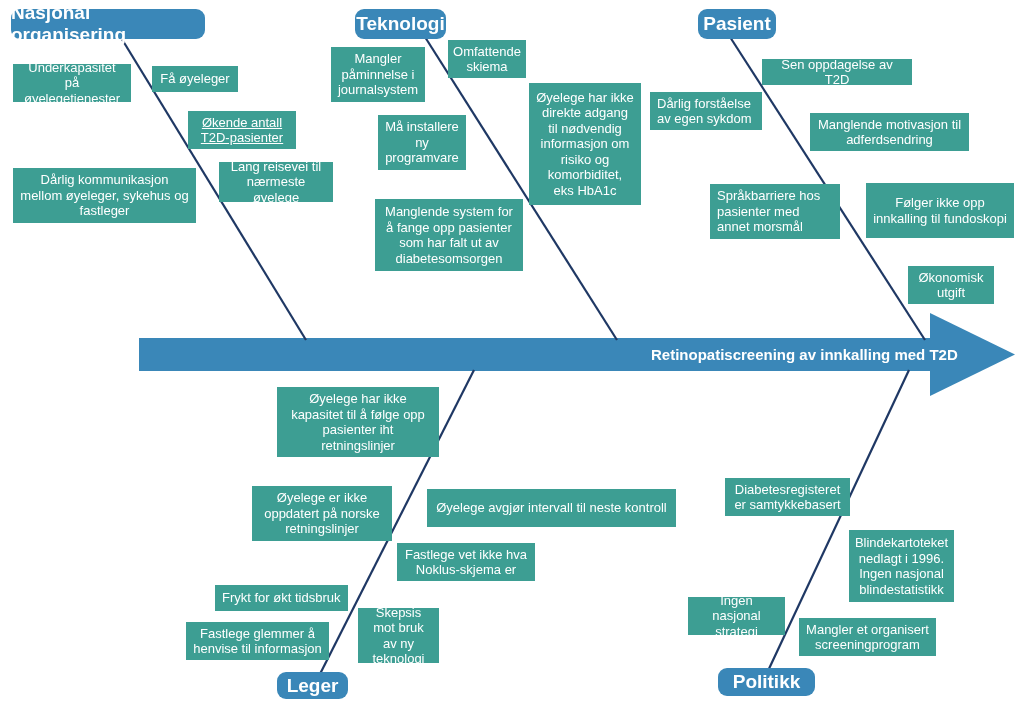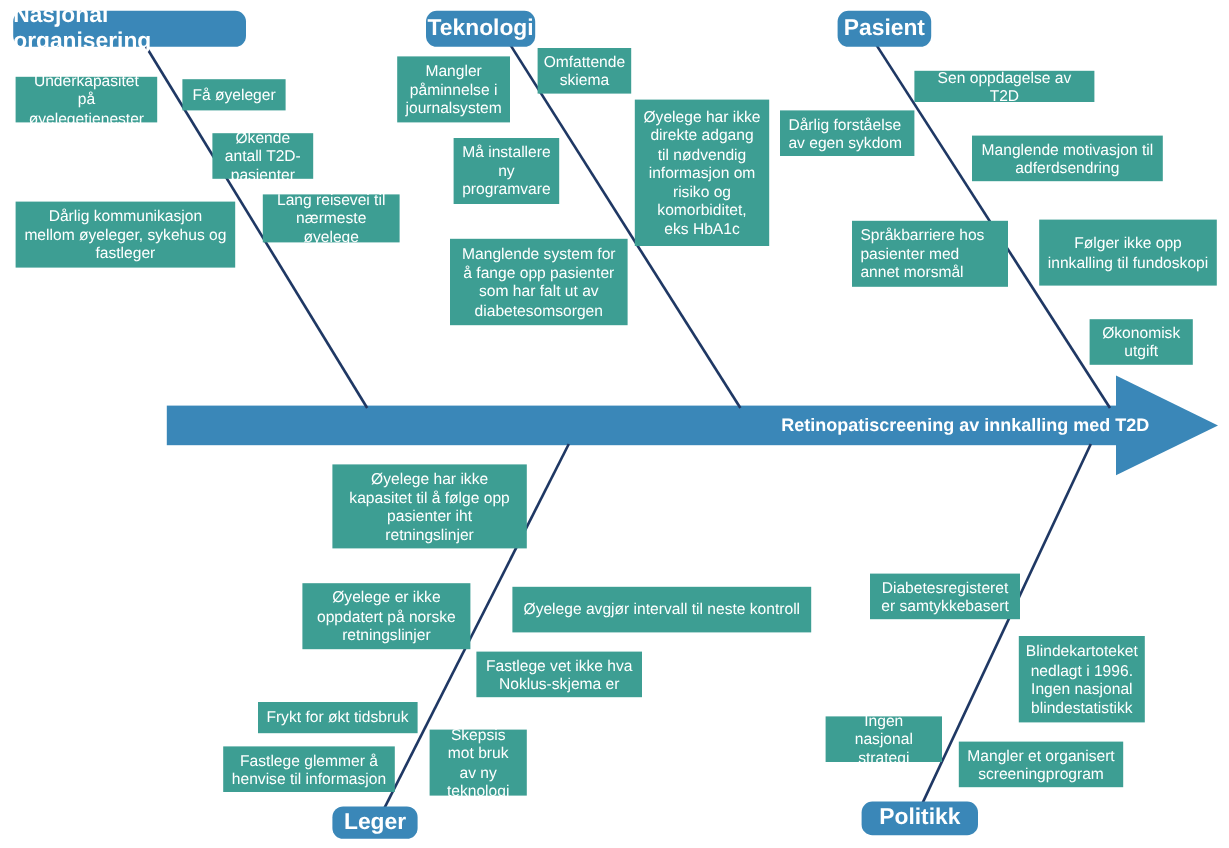--- a/index.html
+++ b/index.html
@@ -85,21 +85,21 @@
   <div class="spine-label" style="left:651px; top:346px;">Retinopatiscreening av innkalling med T2D</div>
 
   <div class="category-pill" style="left:11px; top:9px; width:194px; height:30px;">Nasjonal organisering</div>
   <div class="category-pill" style="left:355px; top:9px; width:91px; height:30px;">Teknologi</div>
   <div class="category-pill" style="left:698px; top:9px; width:78px; height:30px;text-align:right;">Pasient</div>
   <div class="category-pill" style="left:277px; top:672px; width:71px; height:27px;">Leger</div>
   <div class="category-pill" style="left:718px; top:668px; width:97px; height:28px;">Politikk</div>
 
   <div class="cause-box" style="left:13px; top:64px; width:118px; height:38px;">Underkapasitet på øyelegetjenester</div>
   <div class="cause-box" style="left:152px; top:66px; width:86px; height:26px;">Få øyeleger</div>
-  <div class="cause-box" style="left:177px; top:111px; width:84px; height:38px;">Økende antall T2D-pasienter</div>
+  <div class="cause-box" style="left:188px; top:111px; width:108px; height:38px;text-decoration:underline;">Økende antall T2D-pasienter</div>
   <div class="cause-box" style="left:219px; top:162px; width:114px; height:40px;">Lang reisevei til nærmeste øyelege</div>
   <div class="cause-box" style="left:331px; top:47px; width:94px; height:55px;">Mangler påminnelse i journalsystem</div>
 
   <div class="cause-box" style="left:13px; top:168px; width:183px; height:55px;">Dårlig kommunikasjon mellom øyeleger, sykehus og fastleger</div>
   <div class="cause-box" style="left:448px; top:40px; width:78px; height:38px;">Omfattende skiema</div>
   <div class="cause-box" style="left:378px; top:115px; width:88px; height:55px;">Må installere ny programvare</div>
   <div class="cause-box" style="left:529px; top:83px; width:112px; height:122px;">Øyelege har ikke direkte adgang til nødvendig informasjon om risiko og komorbiditet, eks HbA1c</div>
   <div class="cause-box" style="left:375px; top:199px; width:148px; height:72px;">Manglende system for å fange opp pasienter som har falt ut av diabetesomsorgen</div>
 
   <div class="cause-box" style="left:762px; top:59px; width:150px; height:26px;">Sen oppdagelse av T2D</div>

